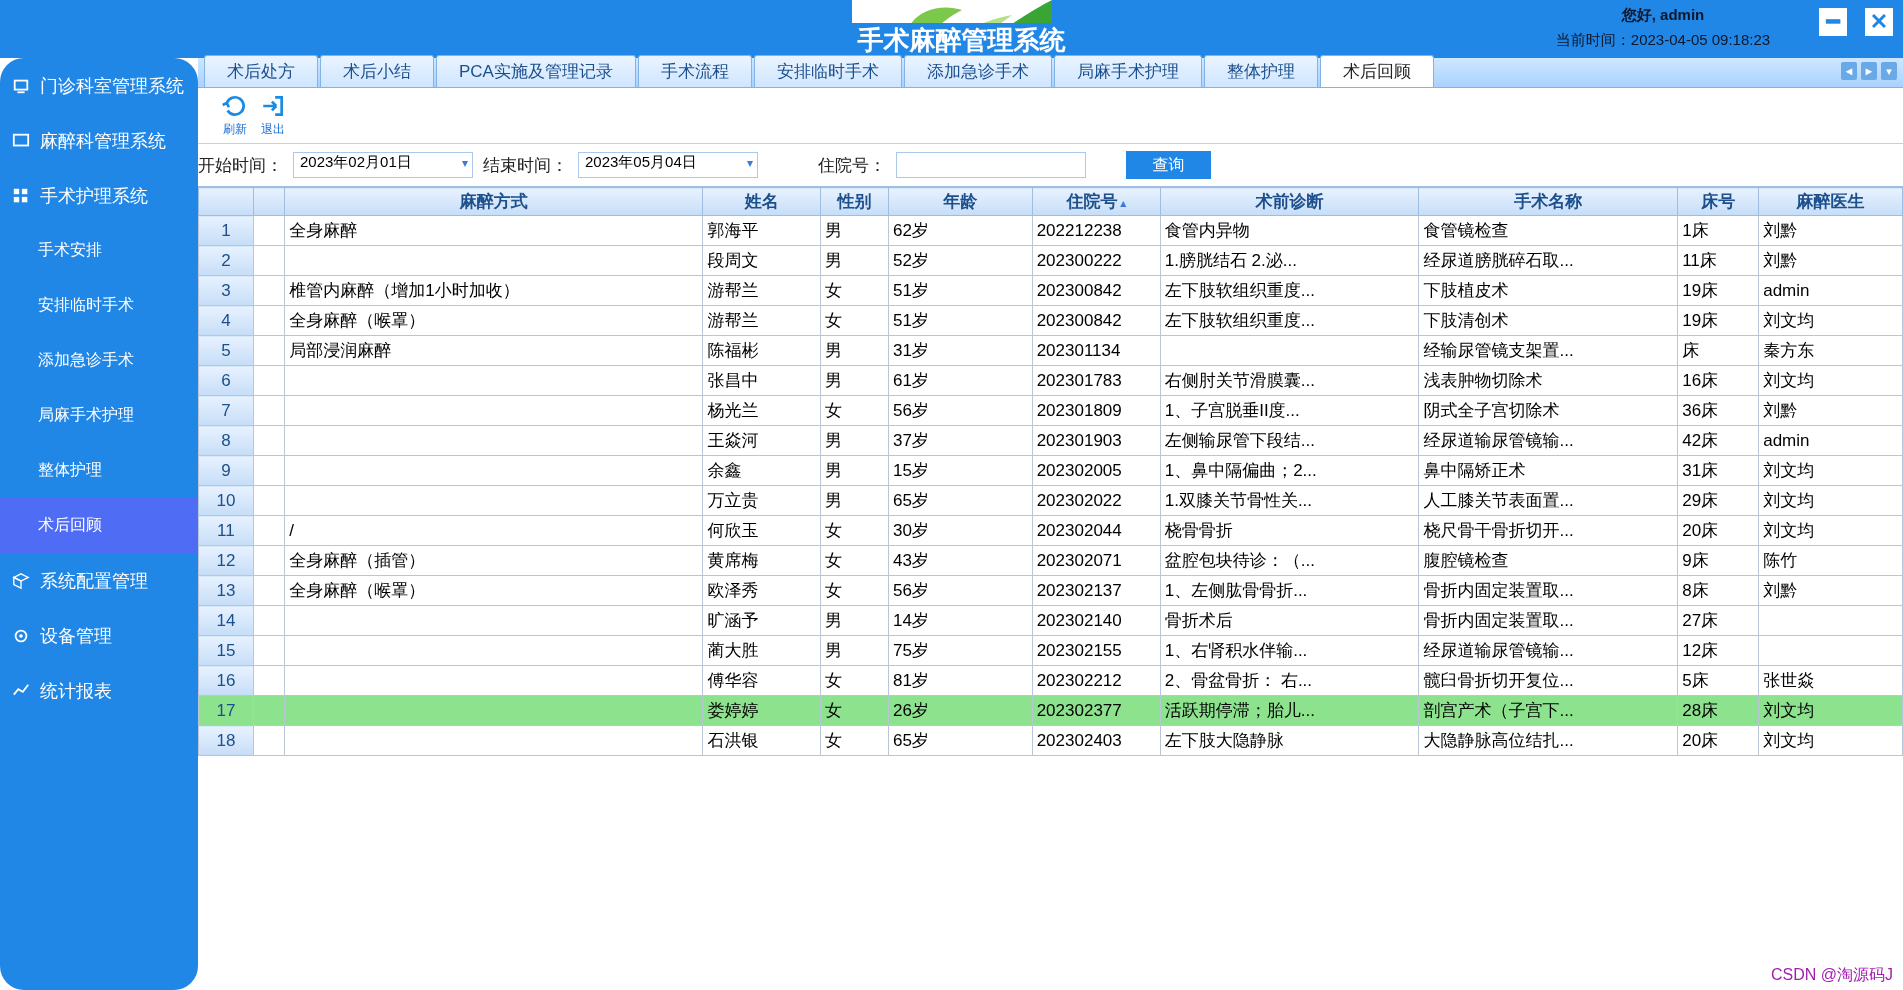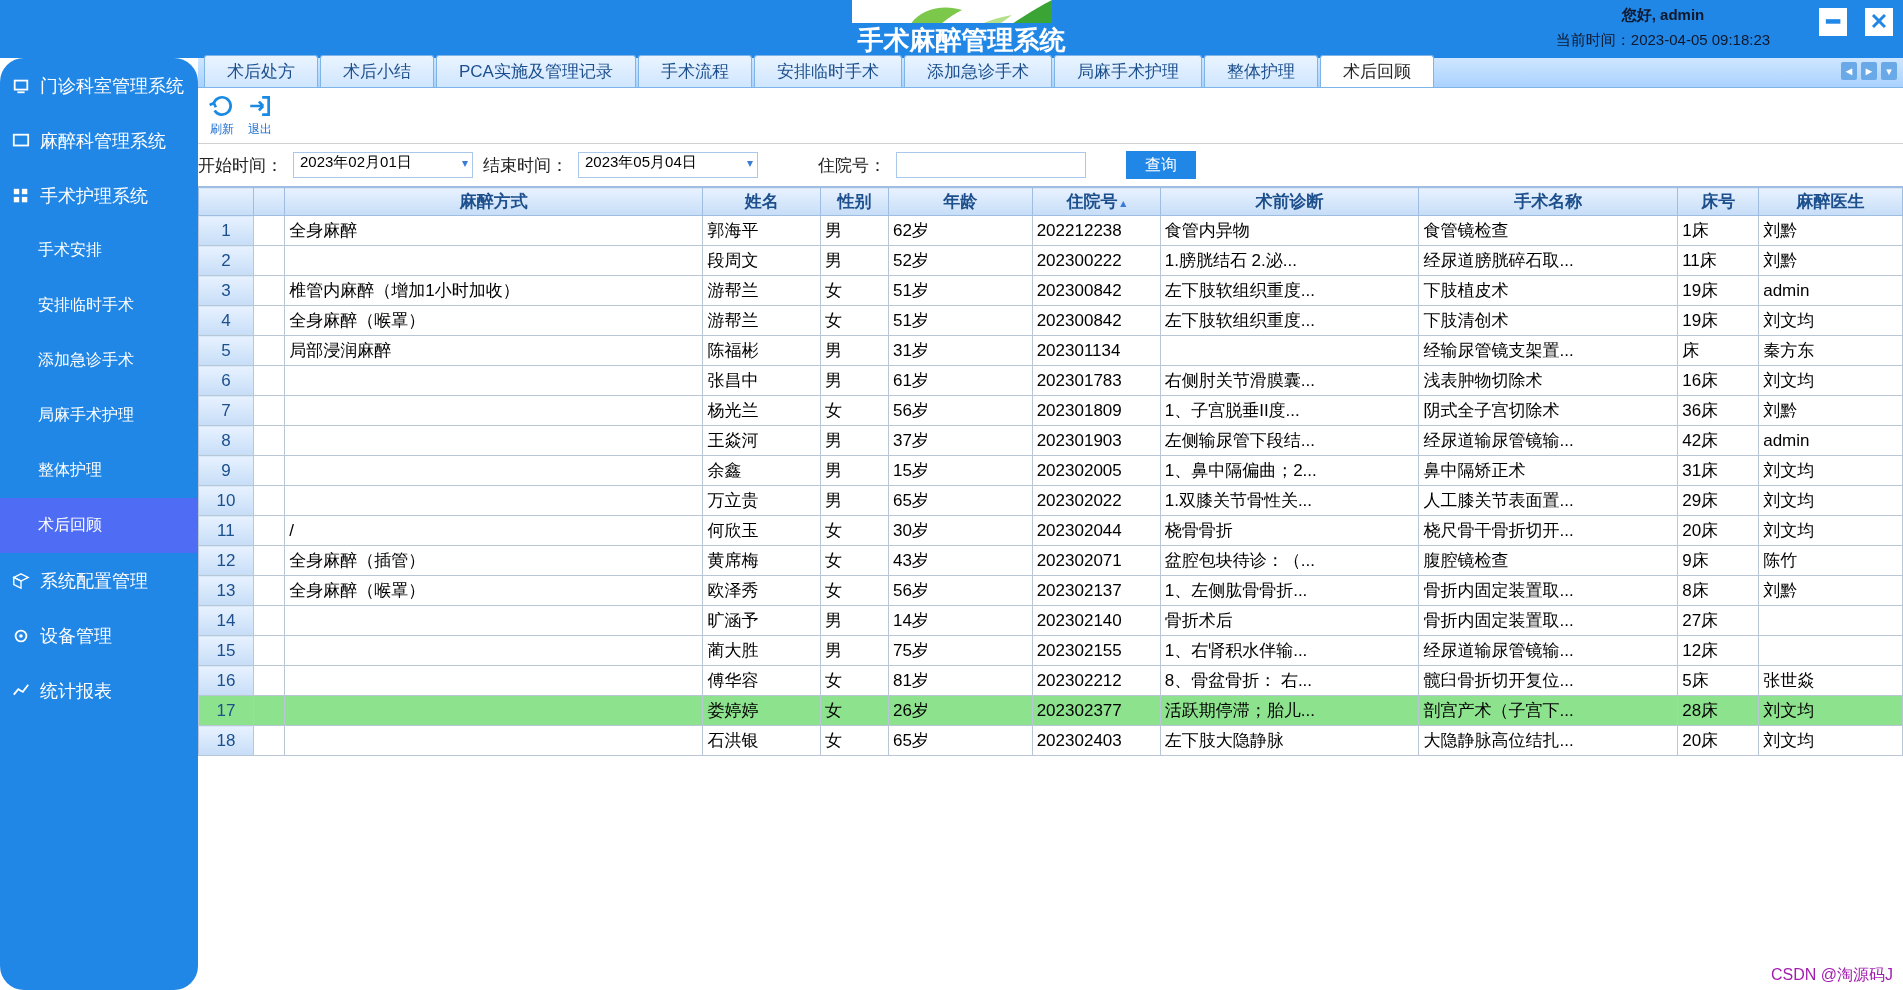--- a/index.html
+++ b/index.html
@@ -22,30 +22,30 @@
 .side-ico { width: 18px; height: 18px; display: inline-flex; align-items: center; justify-content: center; }
 
 .content { flex: 1; display: flex; flex-direction: column; background: #fff; }
 
 .tabstrip { height: 30px; background: linear-gradient(#cfe6ff,#a9d2ff); display: flex; align-items: flex-end; padding-left: 6px; position: relative; border-bottom: 1px solid #7fb4e8; }
 .tab { padding: 4px 22px; font-size: 17px; color: #1c4f8c; border: 1px solid #7fb4e8; border-bottom: none; background: linear-gradient(#eaf4ff,#cfe6ff); margin-right: 2px; border-radius: 3px 3px 0 0; cursor: pointer; }
 .tab.active { background: #fff; color: #222; }
 .tab-nav { position: absolute; right: 6px; top: 4px; display: flex; gap: 4px; }
 .tab-nav span { width: 16px; height: 18px; background: #6aa9e8; color: #fff; font-size: 11px; display: flex; align-items: center; justify-content: center; cursor: pointer; border-radius: 2px; }
 
-.toolbar { height: 56px; display: flex; align-items: center; padding-left: 7px; gap: 4px; border-bottom: 1px solid #d0d0d0; }
+.toolbar { height: 56px; display: flex; align-items: center; padding-left: 20px; gap: 4px; border-bottom: 1px solid #d0d0d0; }
 .tool-btn { width: 34px; text-align: center; color: #1a6bd1; cursor: pointer; font-size: 12px; }
 .tool-btn svg { display: block; margin: 0 auto 2px; }
 
 .filter-row { height: 42px; display: flex; align-items: center; gap: 10px; font-size: 17px; }
 .filter-row label { color: #222; }
 .date-input { width: 180px; height: 26px; border: 1px solid #a9c8ea; padding: 0 6px; font-size: 15px; background: #fff; position: relative; }
 .date-input::after { content: "▾"; position: absolute; right: 4px; top: 3px; color: #3a7bd5; font-size: 12px; }
 .text-input { width: 190px; height: 26px; border: 1px solid #a9c8ea; padding: 0 6px; font-size: 15px; }
-.qry-btn { width: 70px; height: 28px; background: #2187e7; color: #fff; border: none; font-size: 16px; cursor: pointer; }
+.qry-btn { width: 85px; height: 28px; background: #2187e7; color: #fff; border: none; font-size: 16px; cursor: pointer; }
 
 .grid-wrap { flex: 1; overflow: auto; border-top: 1px solid #9fbde0; }
 table { border-collapse: collapse; width: 100%; table-layout: fixed; }
 th { background: linear-gradient(#e8f2ff,#c6ddf7); border: 1px solid #9fbde0; font-weight: bold; font-size: 17px; color: #1c4f8c; height: 28px; }
 td { border: 1px solid #b8c6d6; font-size: 17px; height: 30px; padding: 0 4px; white-space: nowrap; overflow: hidden; text-overflow: ellipsis; }
 .rownum { background: linear-gradient(#e8f2ff,#c6ddf7); text-align: center; color: #1c4f8c; width: 42px; }
 tr.sel td { background: #8de28d; }
 th.sort::after { content: " ▴"; font-size: 11px; color: #3a7bd5; }
 
 .watermark { position: absolute; right: 10px; bottom: 4px; font-size: 16px; color: #a21caf; }
@@ -408,21 +408,21 @@
               <td></td>
             </tr>
             <tr>
               <td class="rownum">16</td>
               <td></td>
               <td></td>
               <td>傅华容</td>
               <td>女</td>
               <td>81岁</td>
               <td>202302212</td>
-              <td>8、骨盆骨折： 右...</td>
+              <td>2、骨盆骨折： 右...</td>
               <td>髋臼骨折切开复位...</td>
               <td>5床</td>
               <td>张世焱</td>
             </tr>
             <tr class="sel">
               <td class="rownum">17</td>
               <td></td>
               <td></td>
               <td>娄婷婷</td>
               <td>女</td>

